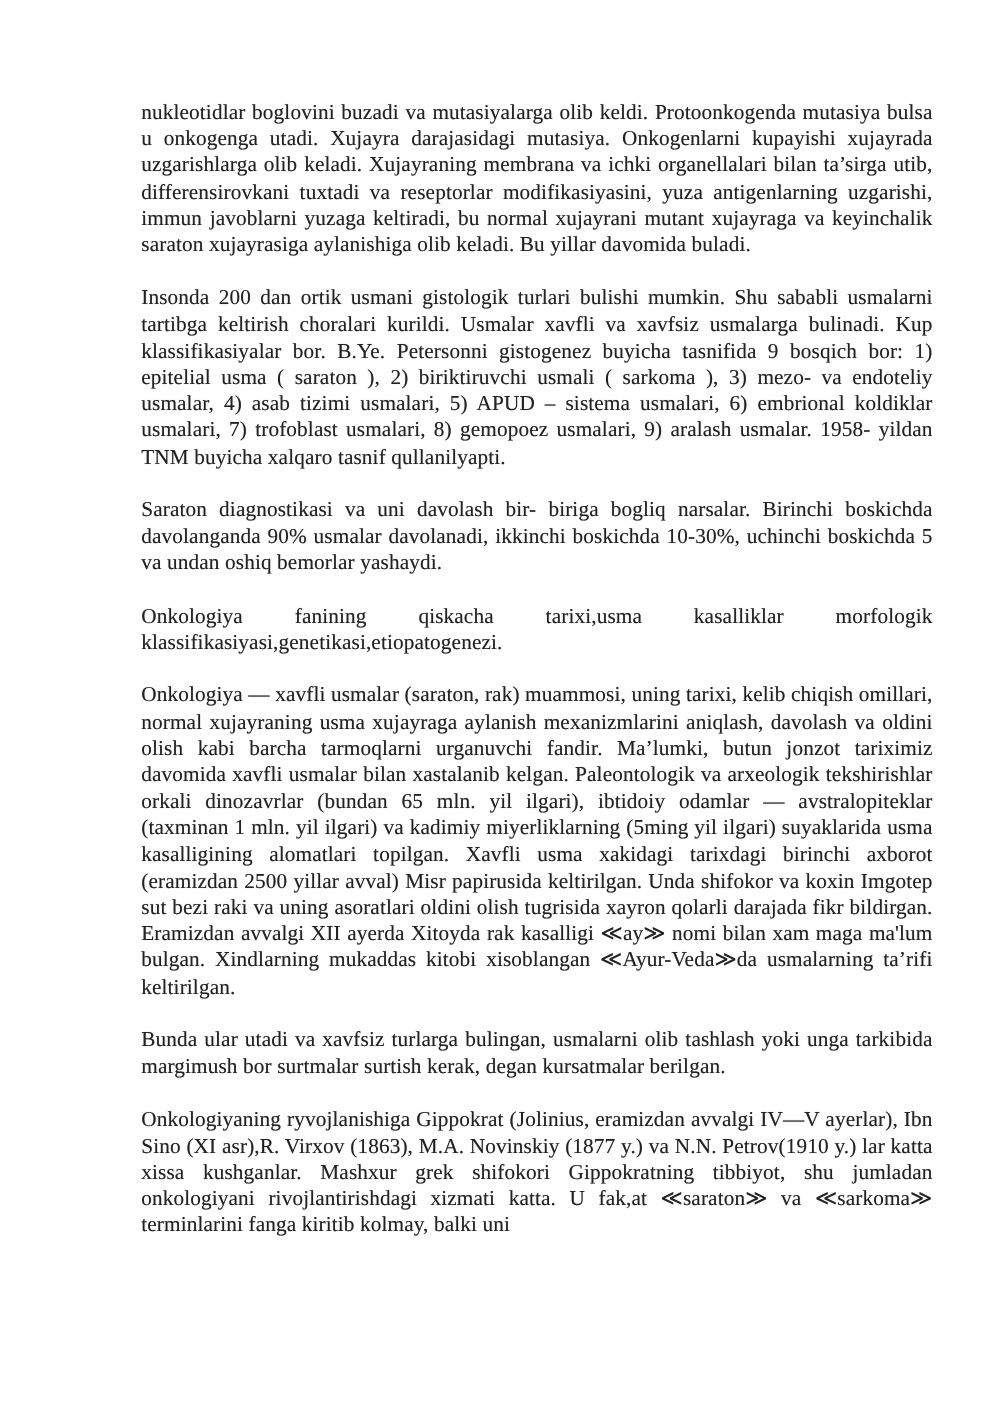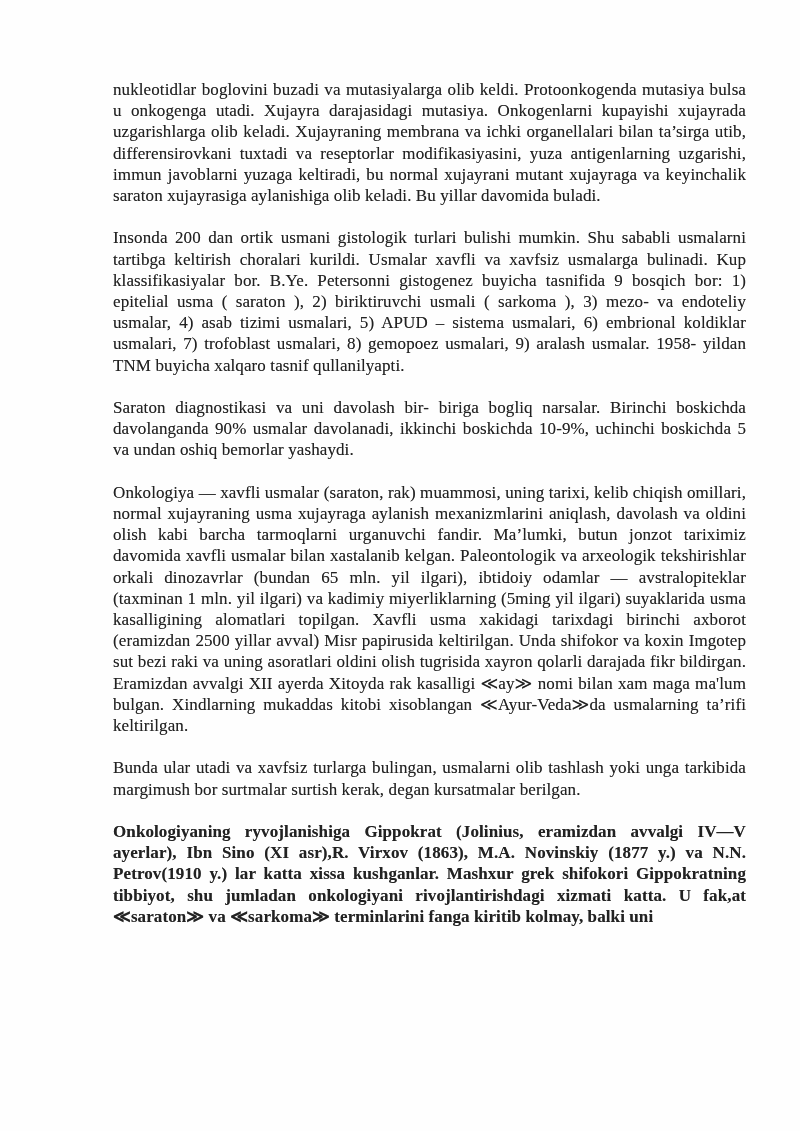--- a/index.html
+++ b/index.html
@@ -26,28 +26,28 @@
     text-align: justify;
     letter-spacing: 0.1px;
     text-shadow: 0 0 0.6px rgba(45,45,45,0.45);
   }
   .text-column p {
     margin: 0 0 21.2px 0;
     padding: 0;
   }
   .text-column p:last-child {
     margin-bottom: 0;
-    font-weight: bold;
   }
 </style>
 </head>
 <body>
 
 <div class="page">
   <div class="text-column">
     <p>nukleotidlar boglovini buzadi va mutasiyalarga olib keldi. Protoonkogenda mutasiya bulsa u onkogenga utadi. Xujayra darajasidagi mutasiya. Onkogenlarni kupayishi xujayrada uzgarishlarga olib keladi. Xujayraning membrana va ichki organellalari bilan ta’sirga utib, differensirovkani tuxtadi va reseptorlar modifikasiyasini, yuza antigenlarning uzgarishi, immun javoblarni yuzaga keltiradi, bu normal xujayrani mutant xujayraga va keyinchalik saraton xujayrasiga aylanishiga olib keladi. Bu yillar davomida buladi.</p>
     <p>Insonda 200 dan ortik usmani gistologik turlari bulishi mumkin. Shu sababli usmalarni tartibga keltirish choralari kurildi. Usmalar xavfli va xavfsiz usmalarga bulinadi. Kup klassifikasiyalar bor. B.Ye. Petersonni gistogenez buyicha tasnifida 9 bosqich bor: 1) epitelial usma ( saraton ), 2) biriktiruvchi usmali ( sarkoma ), 3) mezo- va endoteliy usmalar, 4) asab tizimi usmalari, 5) APUD – sistema usmalari, 6) embrional koldiklar usmalari, 7) trofoblast usmalari, 8) gemopoez usmalari, 9) aralash usmalar. 1958- yildan TNM buyicha xalqaro tasnif qullanilyapti.</p>
-    <p>Saraton diagnostikasi va uni davolash bir- biriga bogliq narsalar. Birinchi boskichda davolanganda 90% usmalar davolanadi, ikkinchi boskichda 10-9%, uchinchi boskichda 5 va undan oshiq bemorlar yashaydi.</p>
+    <p>Saraton diagnostikasi va uni davolash bir- biriga bogliq narsalar. Birinchi boskichda davolanganda 90% usmalar davolanadi, ikkinchi boskichda 10-30%, uchinchi boskichda 5 va undan oshiq bemorlar yashaydi.</p>
+    <p>Onkologiya fanining qiskacha tarixi,usma kasalliklar morfologik klassifikasiyasi,genetikasi,etiopatogenezi.</p>
     <p>Onkologiya — xavfli usmalar (saraton, rak) muammosi, uning tarixi, kelib chiqish omillari, normal xujayraning usma xujayraga aylanish mexanizmlarini aniqlash, davolash va oldini olish kabi barcha tarmoqlarni urganuvchi fandir. Ma’lumki, butun jonzot tariximiz davomida xavfli usmalar bilan xastalanib kelgan. Paleontologik va arxeologik tekshirishlar orkali dinozavrlar (bundan 65 mln. yil ilgari), ibtidoiy odamlar — avstralopiteklar (taxminan 1 mln. yil ilgari) va kadimiy miyerliklarning (5ming yil ilgari) suyaklarida usma kasalligining alomatlari topilgan. Xavfli usma xakidagi tarixdagi birinchi axborot (eramizdan 2500 yillar avval) Misr papirusida keltirilgan. Unda shifokor va koxin Imgotep sut bezi raki va uning asoratlari oldini olish tugrisida xayron qolarli darajada fikr bildirgan. Eramizdan avvalgi XII ayerda Xitoyda rak kasalligi ≪ay≫ nomi bilan xam maga ma'lum bulgan. Xindlarning mukaddas kitobi xisoblangan ≪Ayur-Veda≫da usmalarning ta’rifi keltirilgan.</p>
     <p>Bunda ular utadi va xavfsiz turlarga bulingan, usmalarni olib tashlash yoki unga tarkibida margimush bor surtmalar surtish kerak, degan kursatmalar berilgan.</p>
     <p>Onkologiyaning ryvojlanishiga Gippokrat (Jolinius, eramizdan avvalgi IV—V ayerlar), Ibn Sino (XI asr),R. Virxov (1863), M.A. Novinskiy (1877 y.) va N.N. Petrov(1910 y.) lar katta xissa kushganlar. Mashxur grek shifokori Gippokratning tibbiyot, shu jumladan onkologiyani rivojlantirishdagi xizmati katta. U fak,at ≪saraton≫ va ≪sarkoma≫ terminlarini fanga kiritib kolmay, balki uni</p>
   </div>
 </div>
 
 </body></html>

